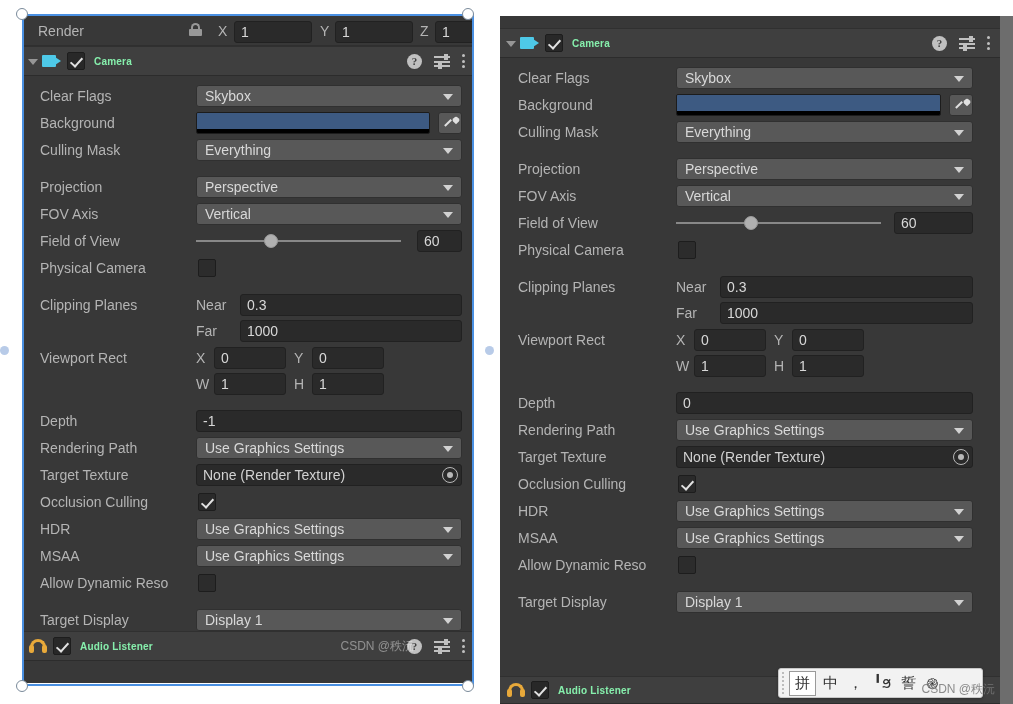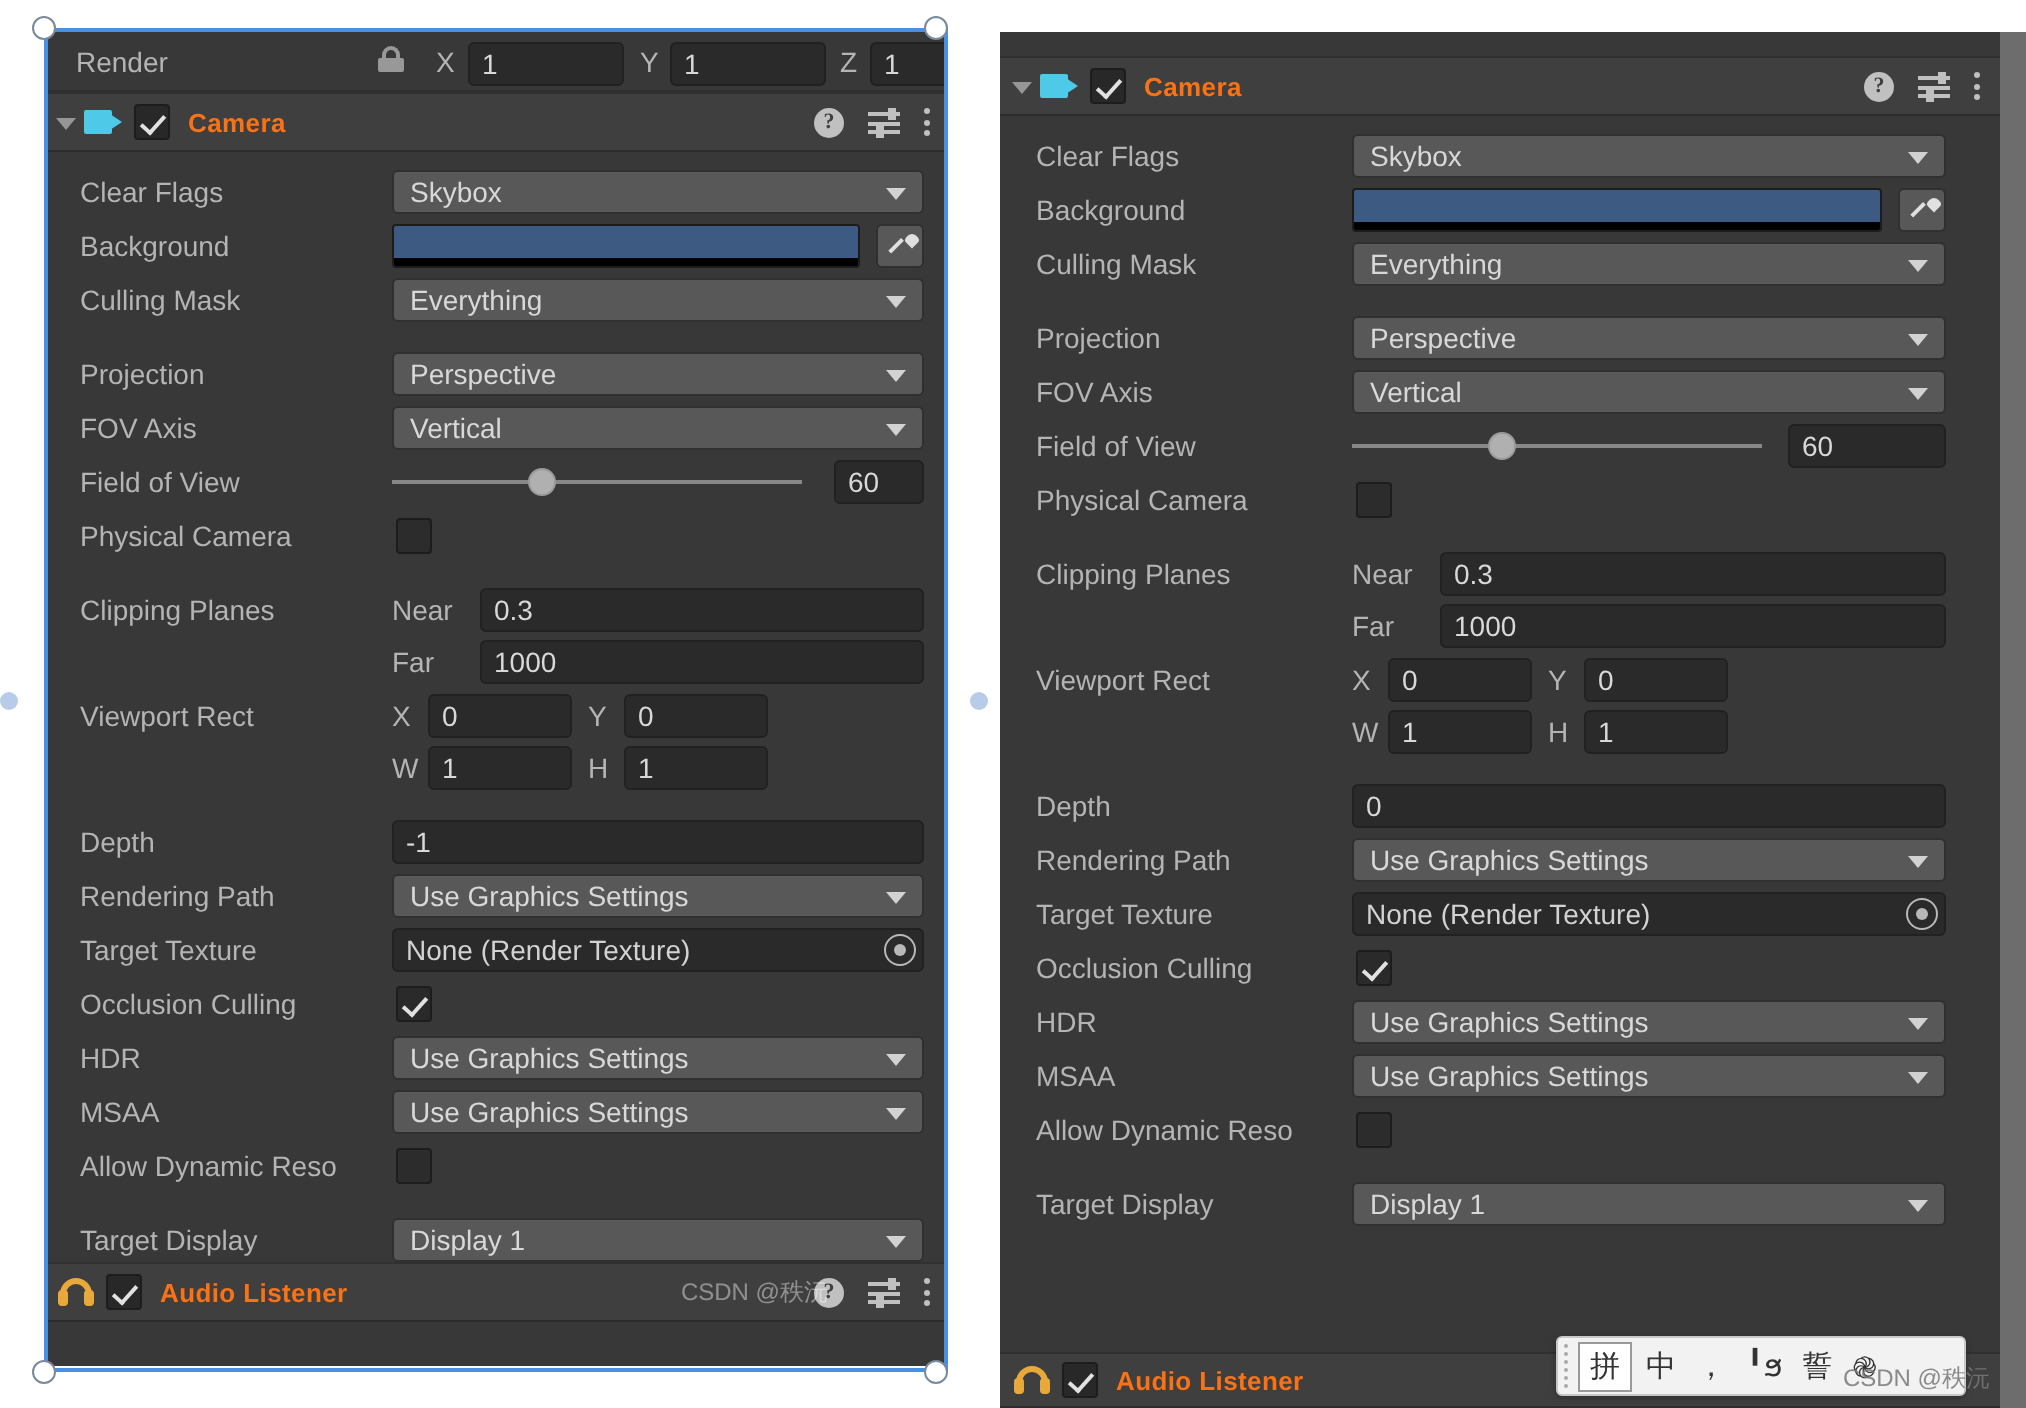--- a/index.html
+++ b/index.html
@@ -81,21 +81,21 @@
   }
   .cb.checked::after {
     content: ""; position: absolute;
     left: 5px; top: 2px;
     width: 5px; height: 10px;
     border: solid #e2e2e2;
     border-width: 0 2.2px 2.2px 0;
     transform: rotate(42deg);
   }
   .comp-title {
-    font-weight: bold; font-size: 13px; color: #f97316;
+    font-weight: bold; font-size: 10px; color: #86efac;
     letter-spacing: .2px;
   }
   .hdr-icons {
     position: absolute; right: 8px; top: 0; bottom: 0;
     display: flex; align-items: center; gap: 12px;
   }
   .ic-help {
     width: 15px; height: 15px; border-radius: 50%;
     background: #c0c0c0; color: #3f3f3f;
     font-size: 11px; font-weight: bold;

